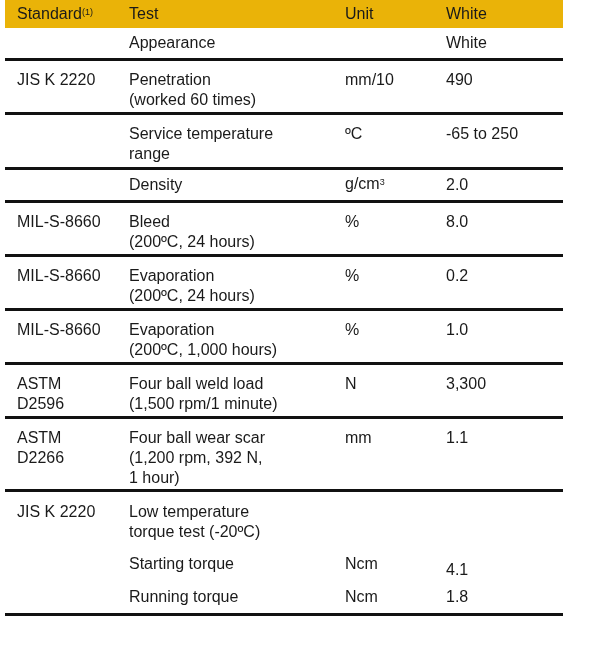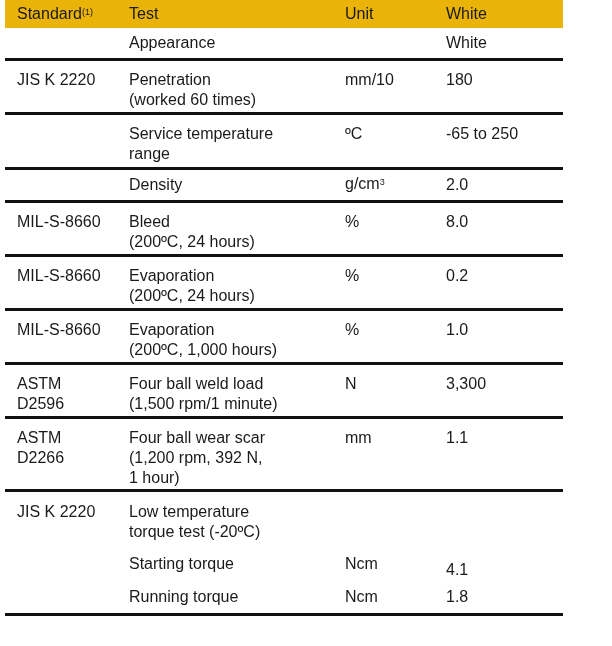--- a/index.html
+++ b/index.html
@@ -30,21 +30,21 @@
     <span class="cell c2" style="top:5px">Appearance</span>
     <span class="cell c3" style="top:5px"></span>
     <span class="cell c4" style="top:5px">White</span>
   </div>
 
   <div class="row sep" style="height:51px">
     <span class="cell c1">JIS K 2220</span>
     <span class="cell c2">Penetration
 (worked 60 times)</span>
     <span class="cell c3">mm/10</span>
-    <span class="cell c4">180</span>
+    <span class="cell c4">490</span>
   </div>
 
 
   <div class="row sep" style="height:52px">
     <span class="cell c1"></span>
     <span class="cell c2">Service temperature
 range</span>
     <span class="cell c3">ºC</span>
     <span class="cell c4">-65 to 250</span>
   </div>

